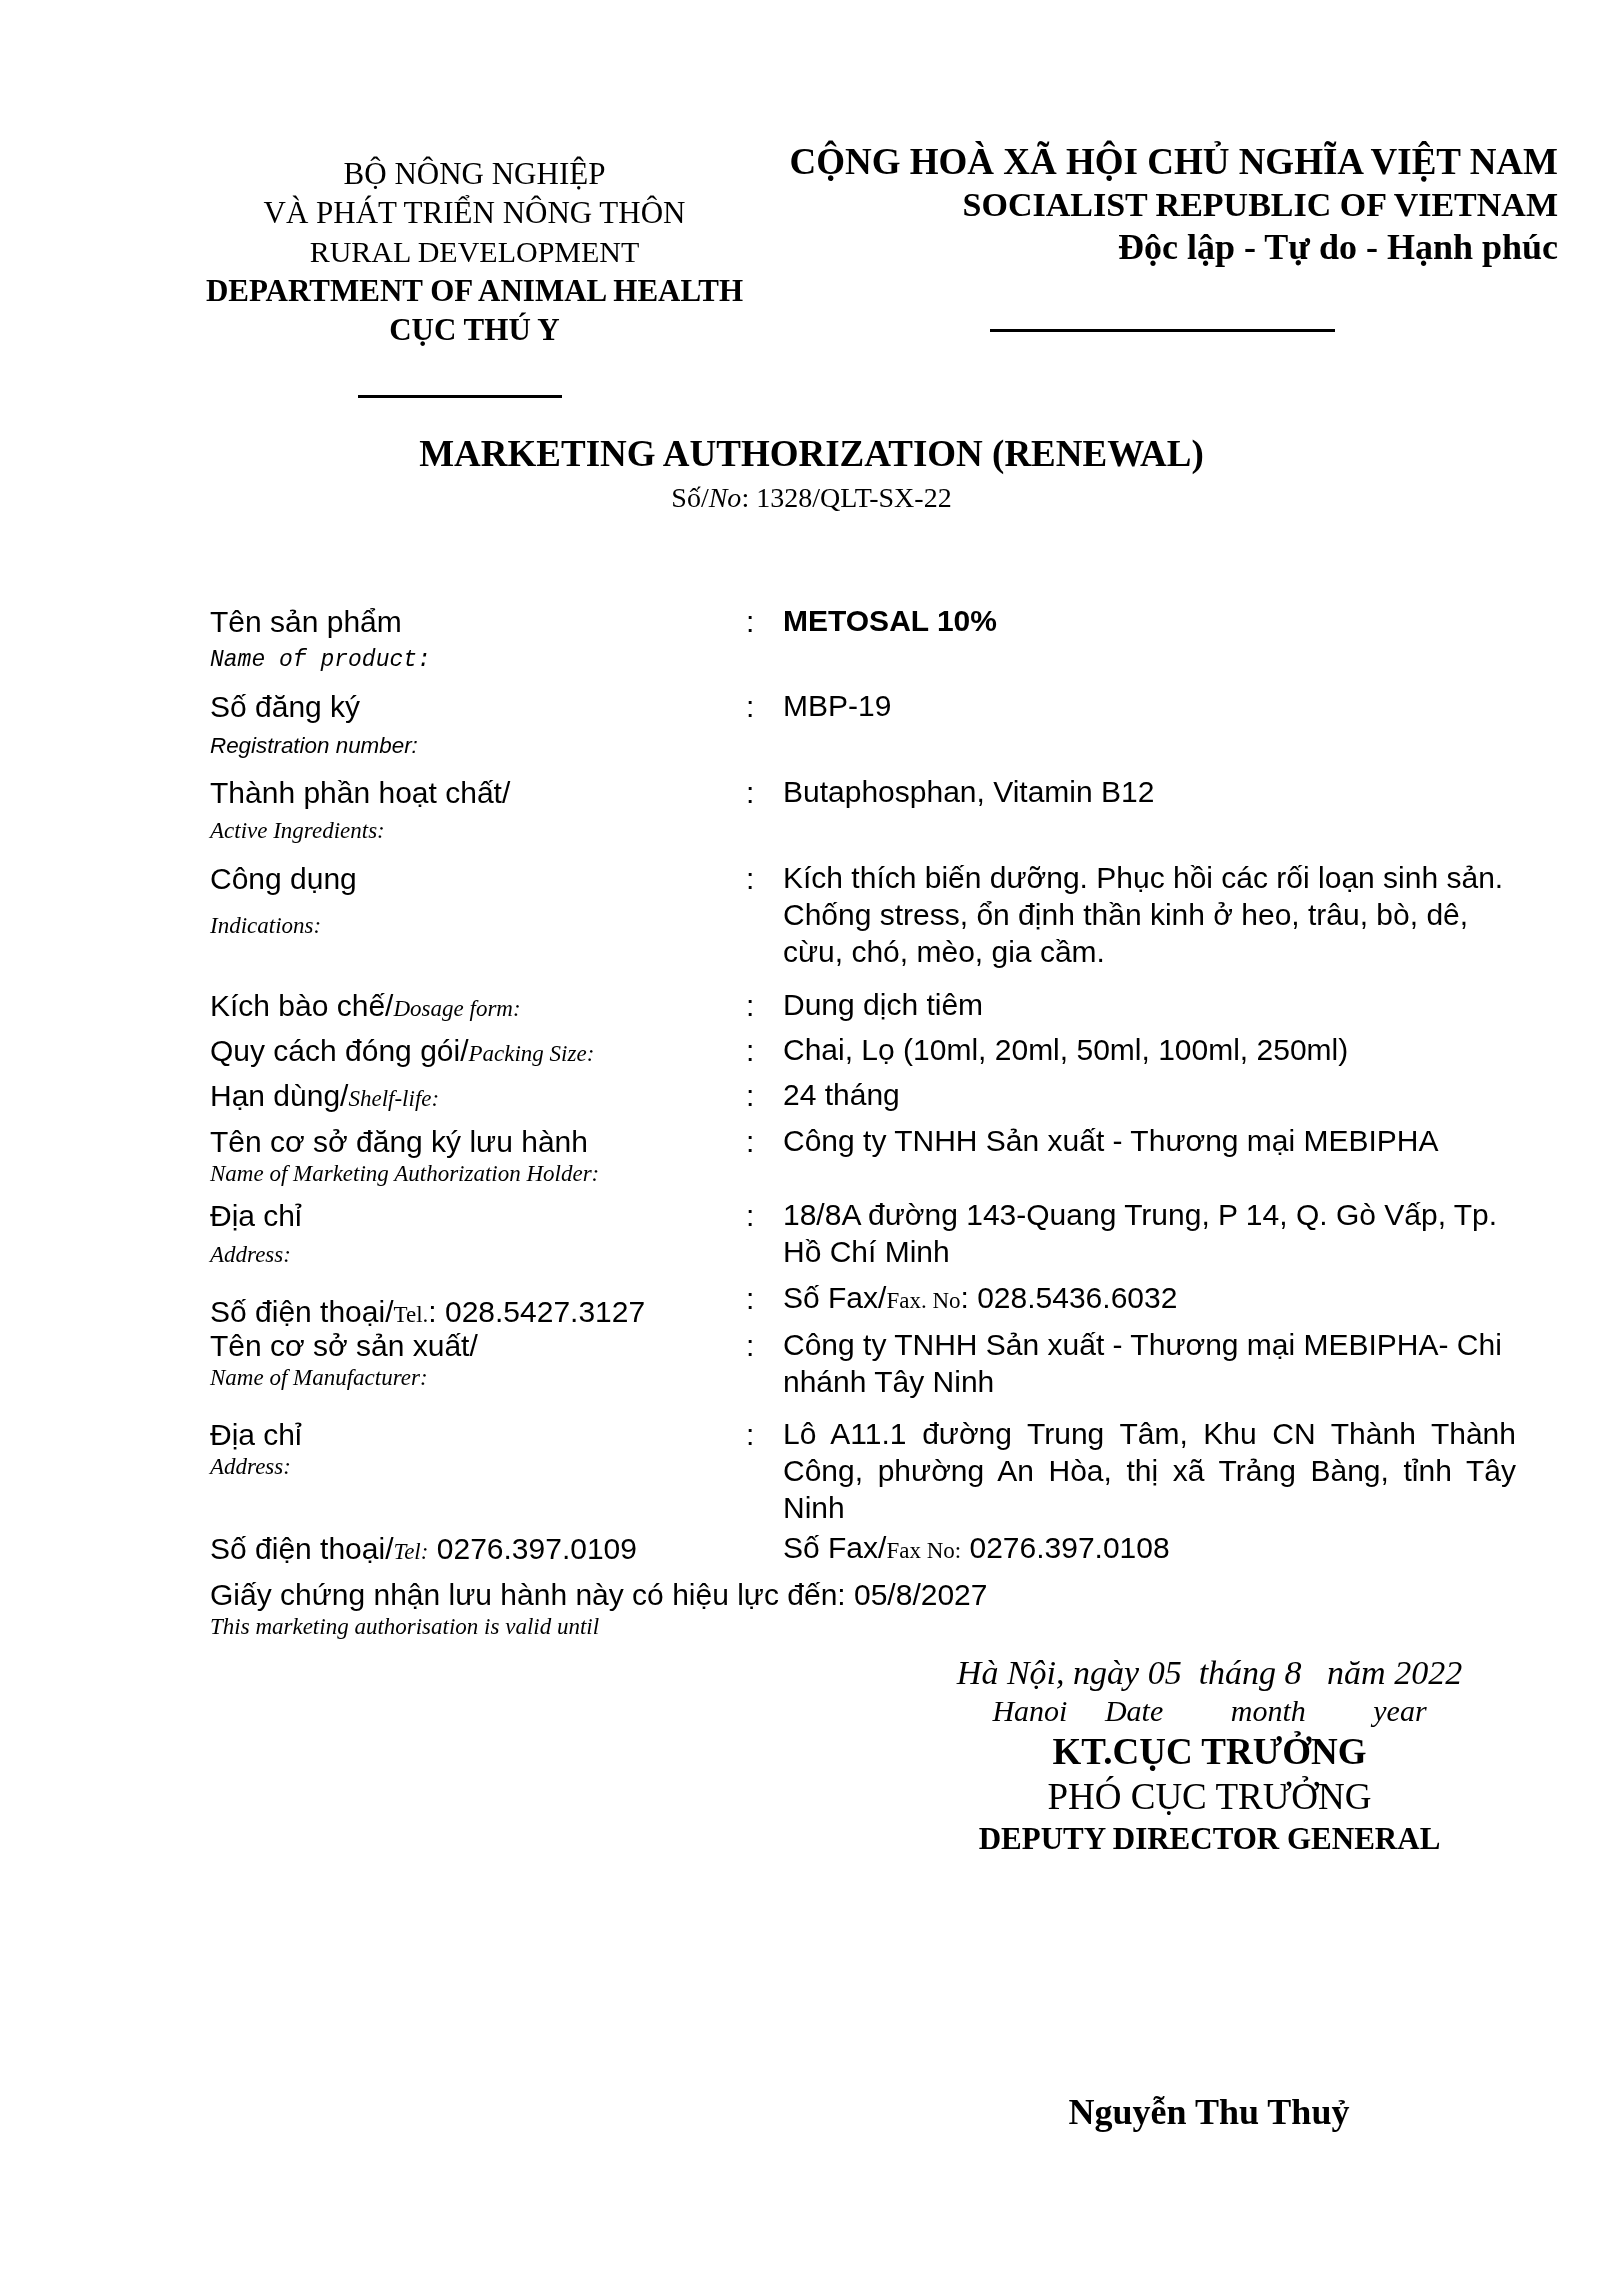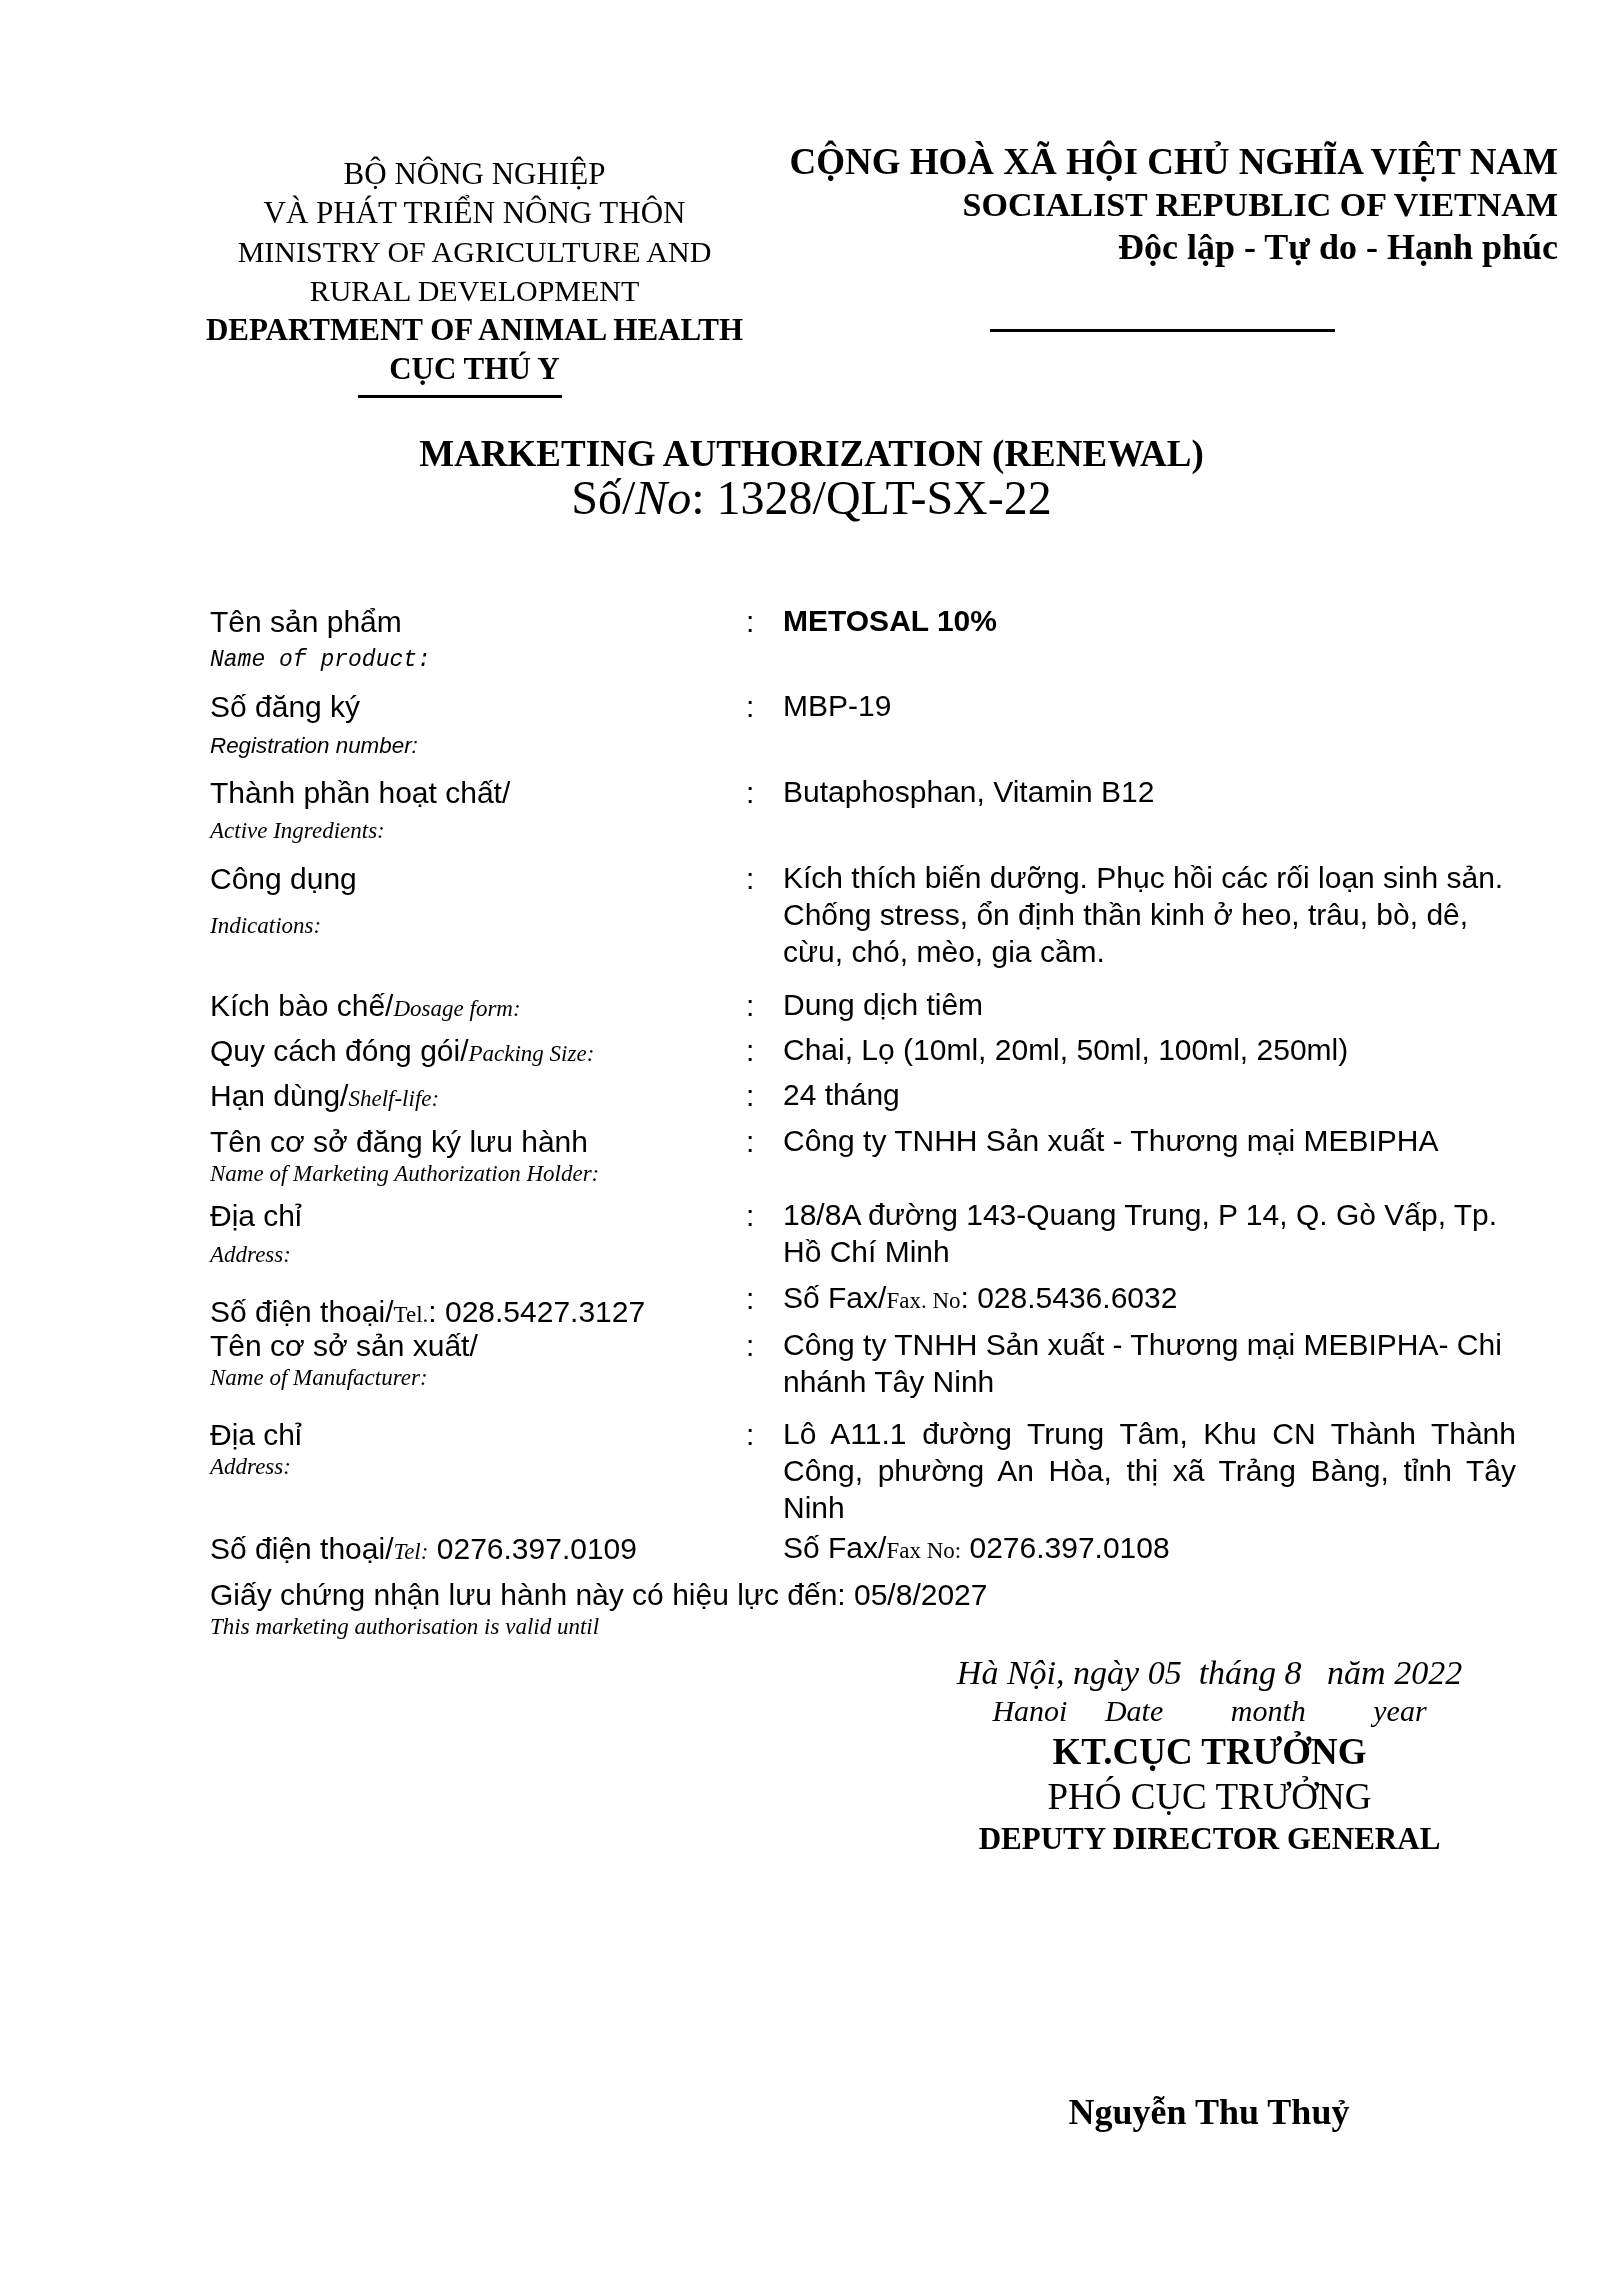--- a/index.html
+++ b/index.html
@@ -18,21 +18,21 @@
     .hdr-right .r1 { font-size: 37px; line-height: 43px; white-space: nowrap; }
     .hdr-right .r2 { font-size: 34px; line-height: 43px; white-space: nowrap; }
     .hdr-right .r3 { font-size: 36px; line-height: 43px; white-space: nowrap; }
     .hdr-right .r4 { font-size: 31px; line-height: 39px; white-space: nowrap; }
     .rule-right { left: 990px; top: 329px; width: 345px; height: 2.7px; background: #000; }
 
     
     .title { left: 269px; top: 432px; width: 1085px; text-align: center; font-family: "Liberation Serif", serif; }
     .title .t1 { font-size: 37px; font-weight: bold; line-height: 43px; white-space: nowrap; }
     .title .t2 { font-size: 37px; font-weight: bold; line-height: 43px; white-space: nowrap; }
-    .title .t3 { font-size: 48px; line-height: 45px; white-space: nowrap; }
+    .title .t3 { font-size: 28px; line-height: 45px; white-space: nowrap; }
     .title .t3 i { font-style: italic; }
 
     
     .field { position: absolute; left: 210px; width: 1308px; }
     .lbl { position: absolute; left: 0; font-family: "Liberation Sans", sans-serif; font-size: 30px; white-space: nowrap; }
     .lbl-en { position: absolute; left: 0; font-family: "Liberation Serif", serif; font-style: italic; font-size: 23px; white-space: nowrap; }
     .lbl-en-sans { position: absolute; left: 0; font-family: "Liberation Sans", sans-serif; font-style: italic; font-size: 22.4px; white-space: nowrap; }
     .inline-en { font-family: "Liberation Serif", serif; font-style: italic; font-size: 23px; }
     .inline-small { font-family: "Liberation Serif", serif; font-size: 23px; }
     .colon { position: absolute; left: 536px; font-family: "Liberation Sans", sans-serif; font-size: 30px; }
@@ -48,21 +48,20 @@
     .date-block .d4 { font-size: 37px; font-weight: normal; line-height: 45px; white-space: nowrap; }
     .date-block .d5 { font-size: 31px; font-weight: bold; line-height: 39px; white-space: nowrap; }
     .signer { left: 985px; top: 2091px; width: 448px; text-align: center; font-family: "Liberation Serif", serif; font-weight: bold; font-size: 36px; white-space: nowrap; }
   </style>
 </head>
 <body>
 
 <div class="abs hdr-left">
   <div class="l">BỘ NÔNG NGHIỆP</div>
   <div class="l">VÀ PHÁT TRIỂN NÔNG THÔN</div>
-  <div class="l en">MINISTRY OF AGRICULTURE AND</div>
   <div class="l en">RURAL DEVELOPMENT</div>
   <div class="b">DEPARTMENT OF ANIMAL HEALTH</div>
   <div class="b">CỤC THÚ Y</div>
 </div>
 <div class="abs rule-left"></div>
 
 <div class="abs hdr-right">
   <div class="r1">CỘNG HOÀ XÃ HỘI CHỦ NGHĨA VIỆT NAM</div>
   <div class="r2">SOCIALIST REPUBLIC OF VIETNAM</div>
   <div class="r3">Độc lập - Tự do - Hạnh phúc</div>

